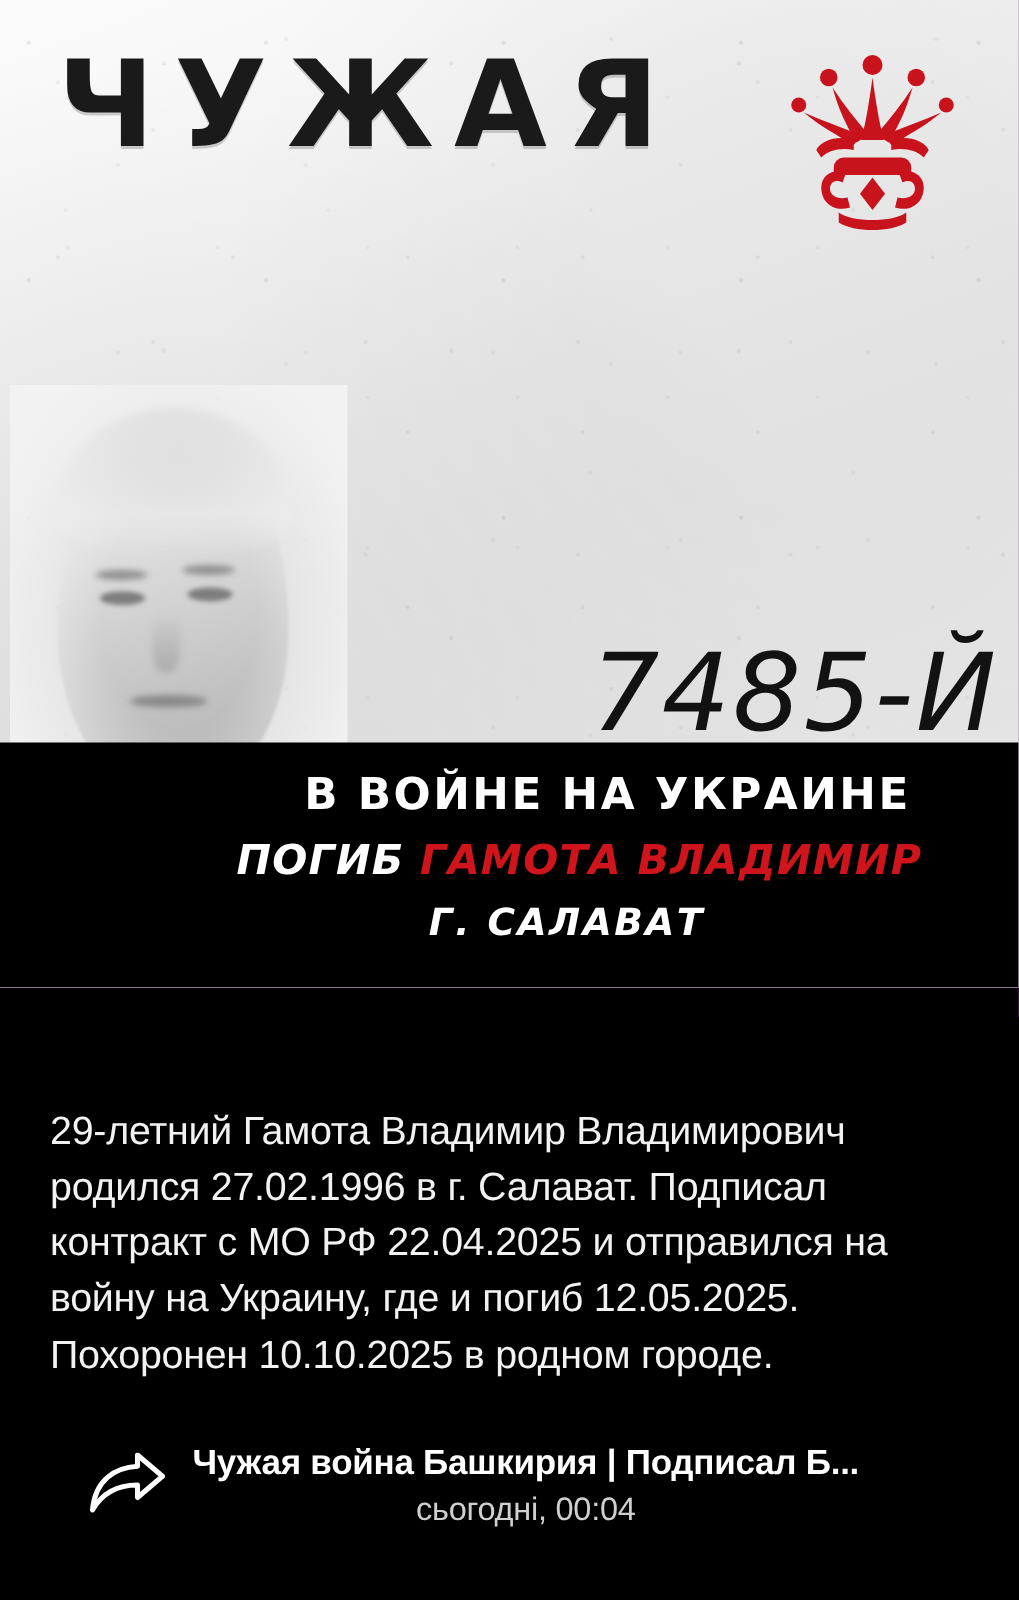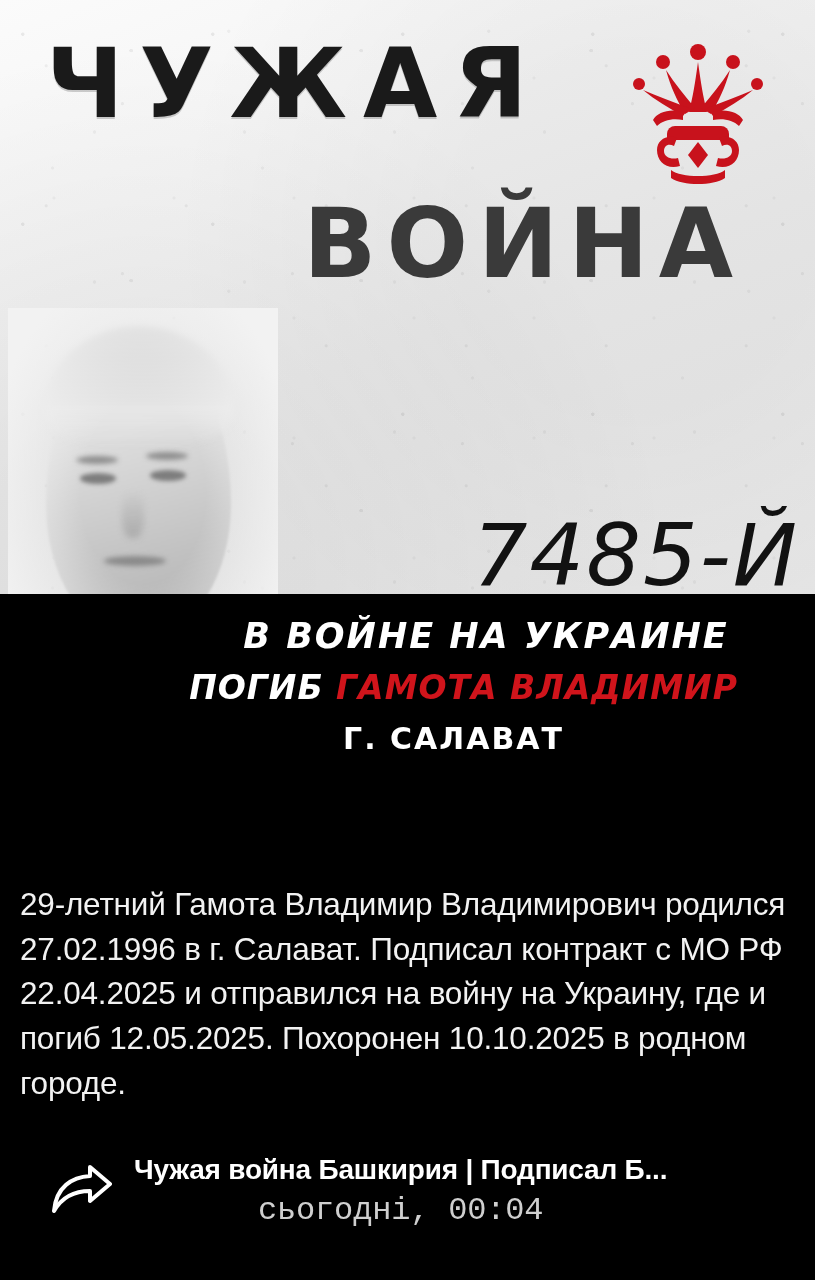--- a/index.html
+++ b/index.html
@@ -189,50 +189,50 @@
     height: 196px;
     background: #000;
     color: #fff;
     text-align: center;
     padding-top: 22px;
     box-sizing: border-box;
   }
   .band-line1 {
     font-family: "DejaVu Sans", sans-serif;
     font-weight: 700;
-    font-style: italic;
     font-size: 35px;
     letter-spacing: 2px;
     padding-left: 117px;
     margin-left: 40px;
   }
   .band-line2 {
     font-family: "DejaVu Sans", sans-serif;
     font-weight: 700;
     font-style: italic;
     font-size: 33px;
     letter-spacing: 1px;
     margin-top: 12px;
     padding-left: 112px;
   }
   .band-line2 .name { color: #d0141b; }
   .band-line3 {
     font-family: "DejaVu Sans", sans-serif;
     font-weight: 700;
+    font-style: italic;
     font-size: 30px;
     letter-spacing: 2px;
     margin-top: 14px;
     padding-left: 92px;
   }
 
   
   .body-wrap {
     flex: 1;
     background: #000;
-    padding: 92px 24px 0 20px;
+    padding: 92px 24px 0 40px;
     box-sizing: border-box;
   }
   .body-text {
     color: #f2f2f2;
     font-family: "Liberation Sans", sans-serif;
     font-size: 31.5px;
     line-height: 1.42;
     letter-spacing: -0.2px;
   }
 
@@ -247,38 +247,37 @@
   .footer-texts { display: flex; flex-direction: column; }
   .channel {
     color: #fff;
     font-family: "Liberation Sans", sans-serif;
     font-size: 28px;
     font-weight: 700;
     letter-spacing: -0.2px;
   }
   .timestamp {
     color: #cfcfcf;
-    font-family: Liberation Mono, monospace;
-    font-size: 32px;
+    font-family: Liberation Sans, sans-serif;
+    font-size: 26px;
     text-align: center;
     margin-top: 6px;
     letter-spacing: -0.2px;
   }
 </style>
 </head>
 <body>
 
 <div class="screen">
 
   <div class="poster">
     <div class="poster-bg"></div>
     <div class="grain"></div>
 
     <div class="headline-1">ЧУЖАЯ</div>
-    <div class="headline-2">ВОЙНА</div>
 
     <div class="ornament">
       <svg viewBox="0 0 150 150" width="150" height="150" aria-hidden="true">
         <g fill="#c8121c">
           <circle cx="75" cy="14" r="8"></circle>
           <circle cx="40" cy="24" r="7"></circle>
           <circle cx="110" cy="24" r="7"></circle>
           <circle cx="16" cy="46" r="6"></circle>
           <circle cx="134" cy="46" r="6"></circle>
           <path d="M75 24 C72 46 70 58 66 74 L84 74 C80 58 78 46 75 24 Z"></path>

